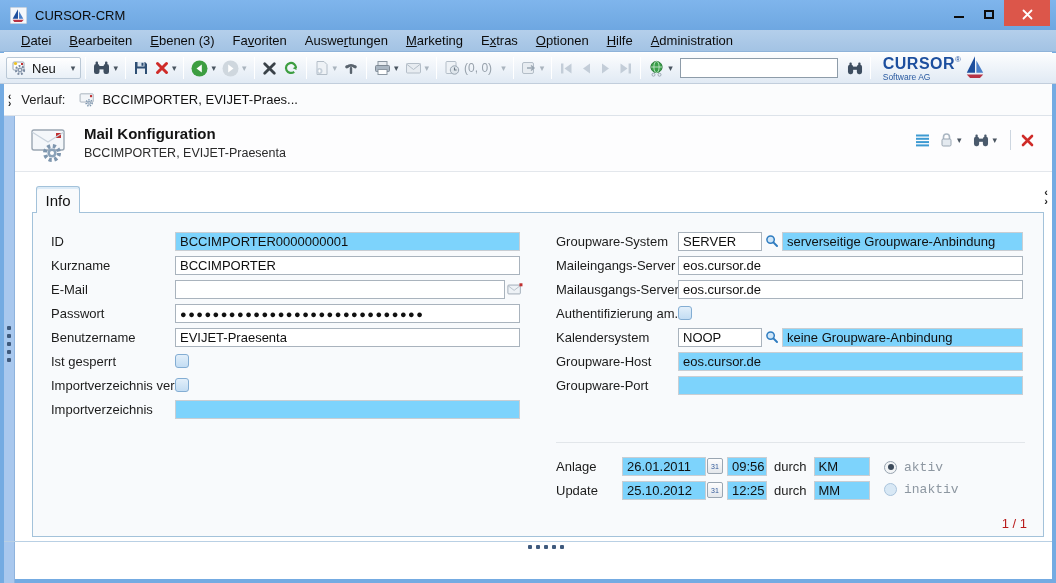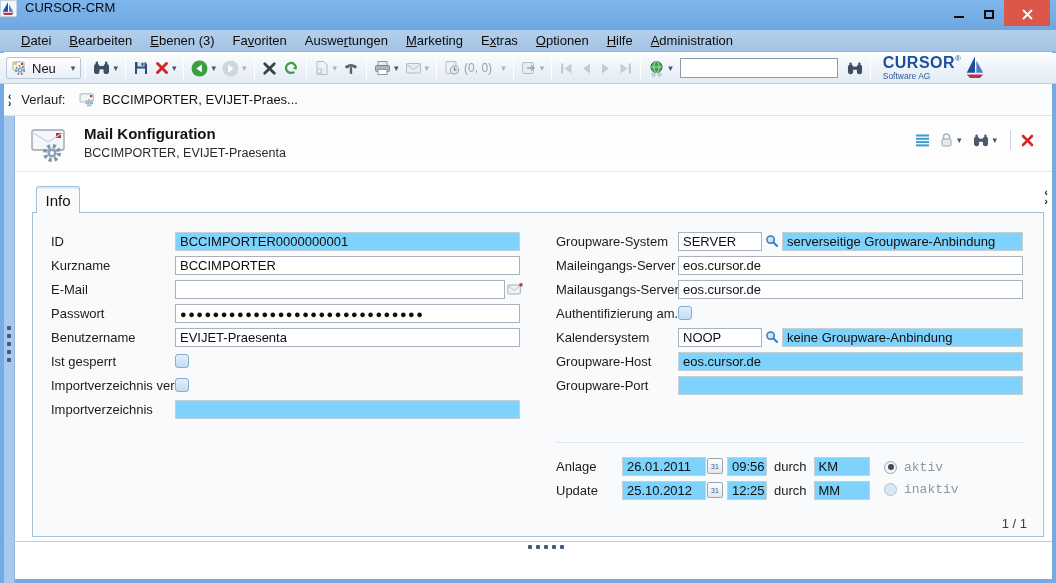--- a/index.html
+++ b/index.html
@@ -4,21 +4,21 @@
 <style>
   * { margin:0; padding:0; box-sizing:border-box; }
   html,body { width:1056px; height:583px; overflow:hidden; }
   body { font-family:"Liberation Sans", sans-serif; font-size:13px; color:#1b1b1b; }
 
   .window { position:relative; width:1056px; height:583px; background:#fff;
             border-left:4px solid #74abe2; border-right:4px solid #74abe2; border-bottom:4px solid #74abe2; }
 
   
   .titlebar { position:absolute; left:-4px; top:0; width:1056px; height:30px;
-              background:linear-gradient(#7fb5ec,#6ea7e1); display:flex; }
+              background:linear-gradient(#7fb5ec,#6ea7e1); display:flex; align-items:center; padding-left:10px; }
   .app-icon { width:17px; height:17px; margin-right:8px; }
   .title-text { font-size:13px; color:#0c0c0c; }
   .winbtns { position:absolute; right:6px; top:0; height:26px; display:flex; align-items:stretch; }
   .winbtn { width:30px; display:flex; align-items:center; justify-content:center; cursor:default; }
   .winbtn .minglyph { width:10px; height:2px; background:#0c0c0c; margin-top:8px; }
   .winbtn .maxglyph { width:10px; height:9px; border:2px solid #0c0c0c; margin-top:3px; }
   .winbtn.close { width:46px; background:#dc564a; }
   .winbtn.close svg { margin-top:3px; }
 
   
@@ -36,21 +36,21 @@
   .tbtn svg { display:block; }
   .drop { font-size:9px; color:#4a5560; margin-left:1px; }
   .drop.dis { color:#aab4bе; color:#aab4be; }
   .tsep { width:1px; height:22px; background:#c3cfdc; border-right:1px solid #ffffff; margin:0 4px; }
   .neu-btn { border:1px solid #bac8d6; background:linear-gradient(#ffffff,#e9f0f7); border-radius:2px;
              padding:2px 5px; display:flex; align-items:center; gap:4px; }
   .neu-label { font-size:13px; color:#111; margin-right:10px; }
   .counter-label { font-size:12px; color:#98a2ac; margin:0 6px 0 2px; }
   .tsearch { width:158px; height:20px; border:1px solid #8e9ca9; background:#fff; margin:0 6px 0 4px;
              font-size:12px; padding:0 4px; font-family:"Liberation Sans",sans-serif; }
-  .logo { display:flex; align-items:center; gap:3px; margin-left:8px; }
+  .logo { display:flex; align-items:flex-end; gap:3px; margin-left:8px; }
   .logo-txt { text-align:left; line-height:1; }
   .logo-main { font-size:16px; font-weight:bold; color:#1d4f9e; letter-spacing:.5px; }
   .logo-reg { font-size:8px; vertical-align:top; color:#1d4f9e; }
   .logo-sub { font-size:8.5px; color:#2a5aa0; margin-top:1px; }
 
   
   .historybar { position:absolute; left:0; top:84px; width:1048px; height:32px; background:#fbfcfd;
                 border-bottom:1px solid #dde3ea; display:flex; align-items:center; }
   .collapse-arrows { display:flex; flex-direction:column; line-height:7px; font-size:10px; font-weight:bold;
                      color:#222; margin:0 10px 0 4px; }
@@ -115,21 +115,21 @@
   .adurch { font-size:13px; color:#222; margin:0 7px; }
   .auser { width:56px; }
   .radios { position:absolute; left:328px; top:1px; }
   .radrow { display:flex; align-items:center; gap:7px; height:20px; margin-bottom:2px; }
   .radio { width:13px; height:13px; border-radius:50%; border:1px solid #98a4b0; background:#f2f4f6;
            display:flex; align-items:center; justify-content:center; }
   .radio .dot { width:6px; height:6px; border-radius:50%; background:#3c4a5a; }
   .radio.dis { border-color:#aac4dc; background:#d8e8f5; }
   .radlabel { font-size:13px; color:#8d97a1;font-family:Liberation Mono, monospace; }
 
-  .pager { position:absolute; right:16px; bottom:5px; font-size:13px; color:#404040; }
+  .pager { position:absolute; right:16px; bottom:5px; font-size:13px; color:#b91c1c; }
 
   .bottom-splitter { position:absolute; left:0; right:0; top:369px; height:12px; border-top:1px solid #b9d0e4; }
 </style>
 </head>
 <body>
 
 <div class="window">
 
   <div class="titlebar">
     <svg class="app-icon" viewBox="0 0 16 16">

